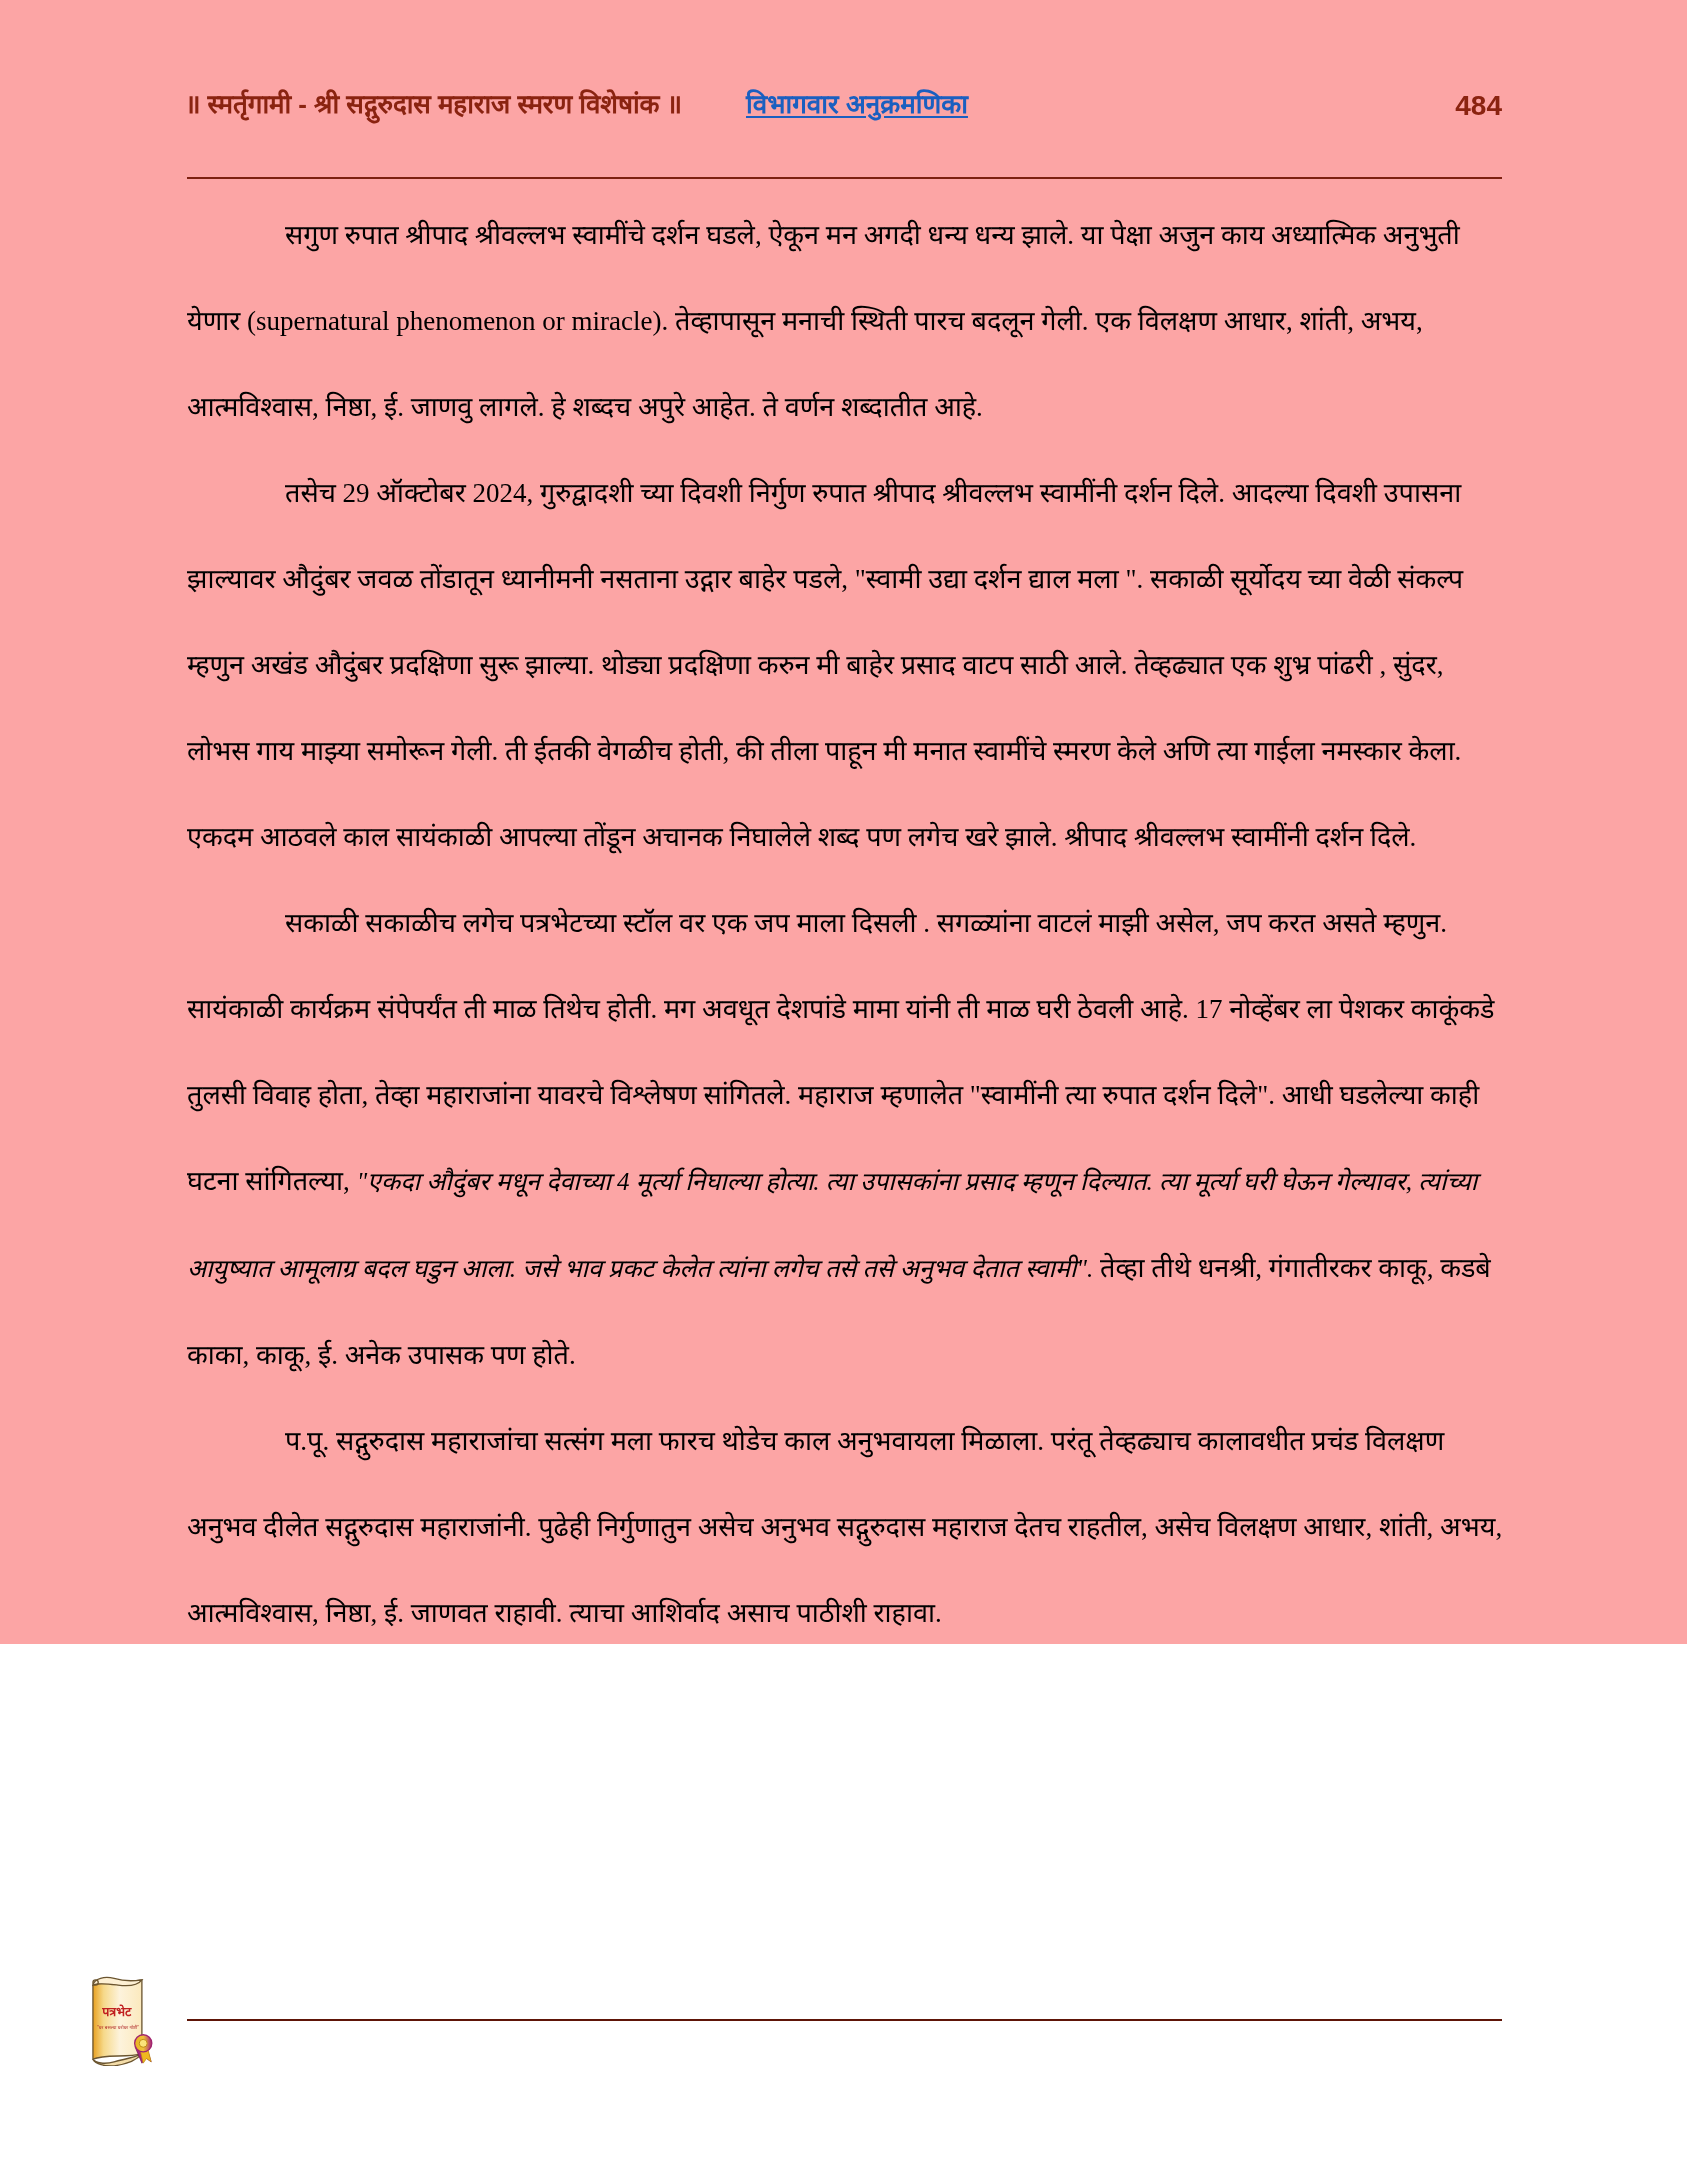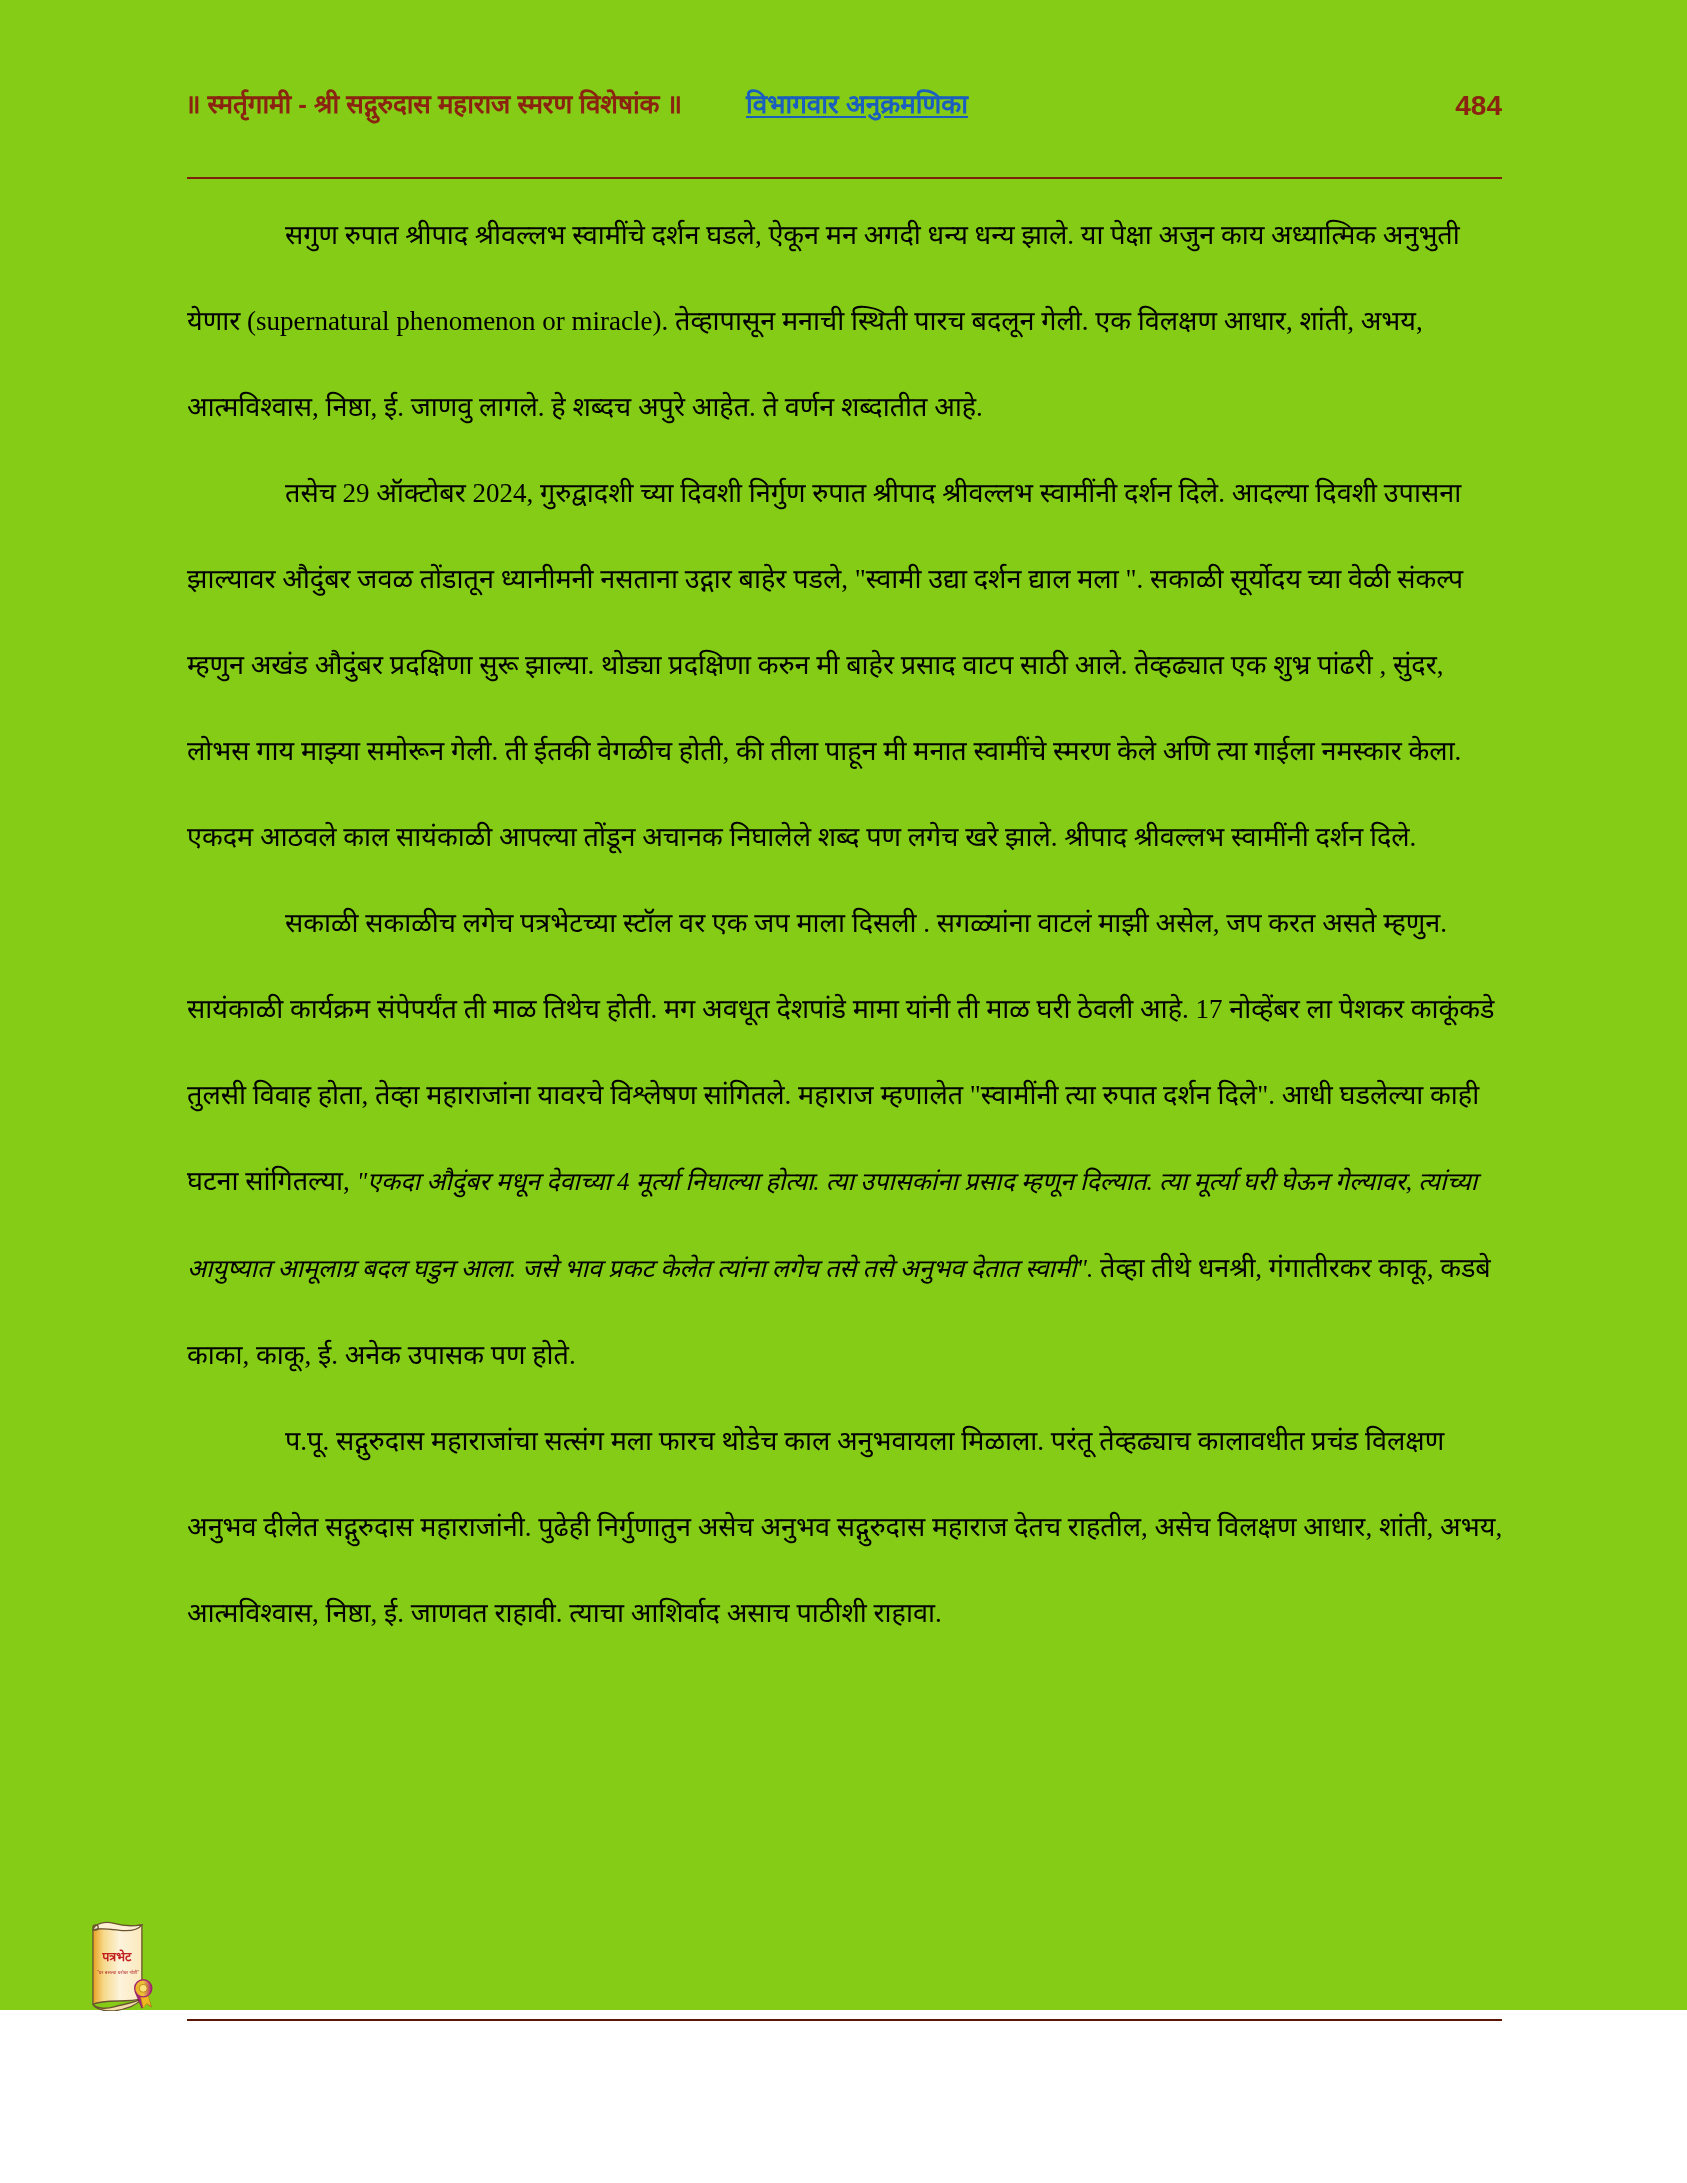--- a/index.html
+++ b/index.html
@@ -12,22 +12,22 @@
     height: 2183px;
     font-family: "Liberation Serif", "DejaVu Serif", serif;
     position: relative;
     overflow: hidden;
   }
 
   .page {
     position: absolute;
     top: 0; left: 0;
     width: 1687px;
-    height: 2010px;
-    background: #84cc16;
+    height: 1644px;
+    background: #fca5a5;
   }
 
   
   .header {
     position: absolute;
     top: 85px;
     left: 185px;
     width: 1317px;
     height: 53px;
     display: flex;
@@ -113,21 +113,21 @@
     font-family: "Liberation Sans", "DejaVu Sans", sans-serif;
     font-weight: bold;
     font-size: 27px;
     color: #5e1508;
     white-space: nowrap;
   }
 
   
   .logo {
     position: absolute;
-    top: 1918px;
+    top: 1973px;
     left: 85px;
     width: 86px;
     height: 93px;
   }
   .logo svg { display:block; }
 </style>
 </head>
 <body>
 
 <div class="page">

